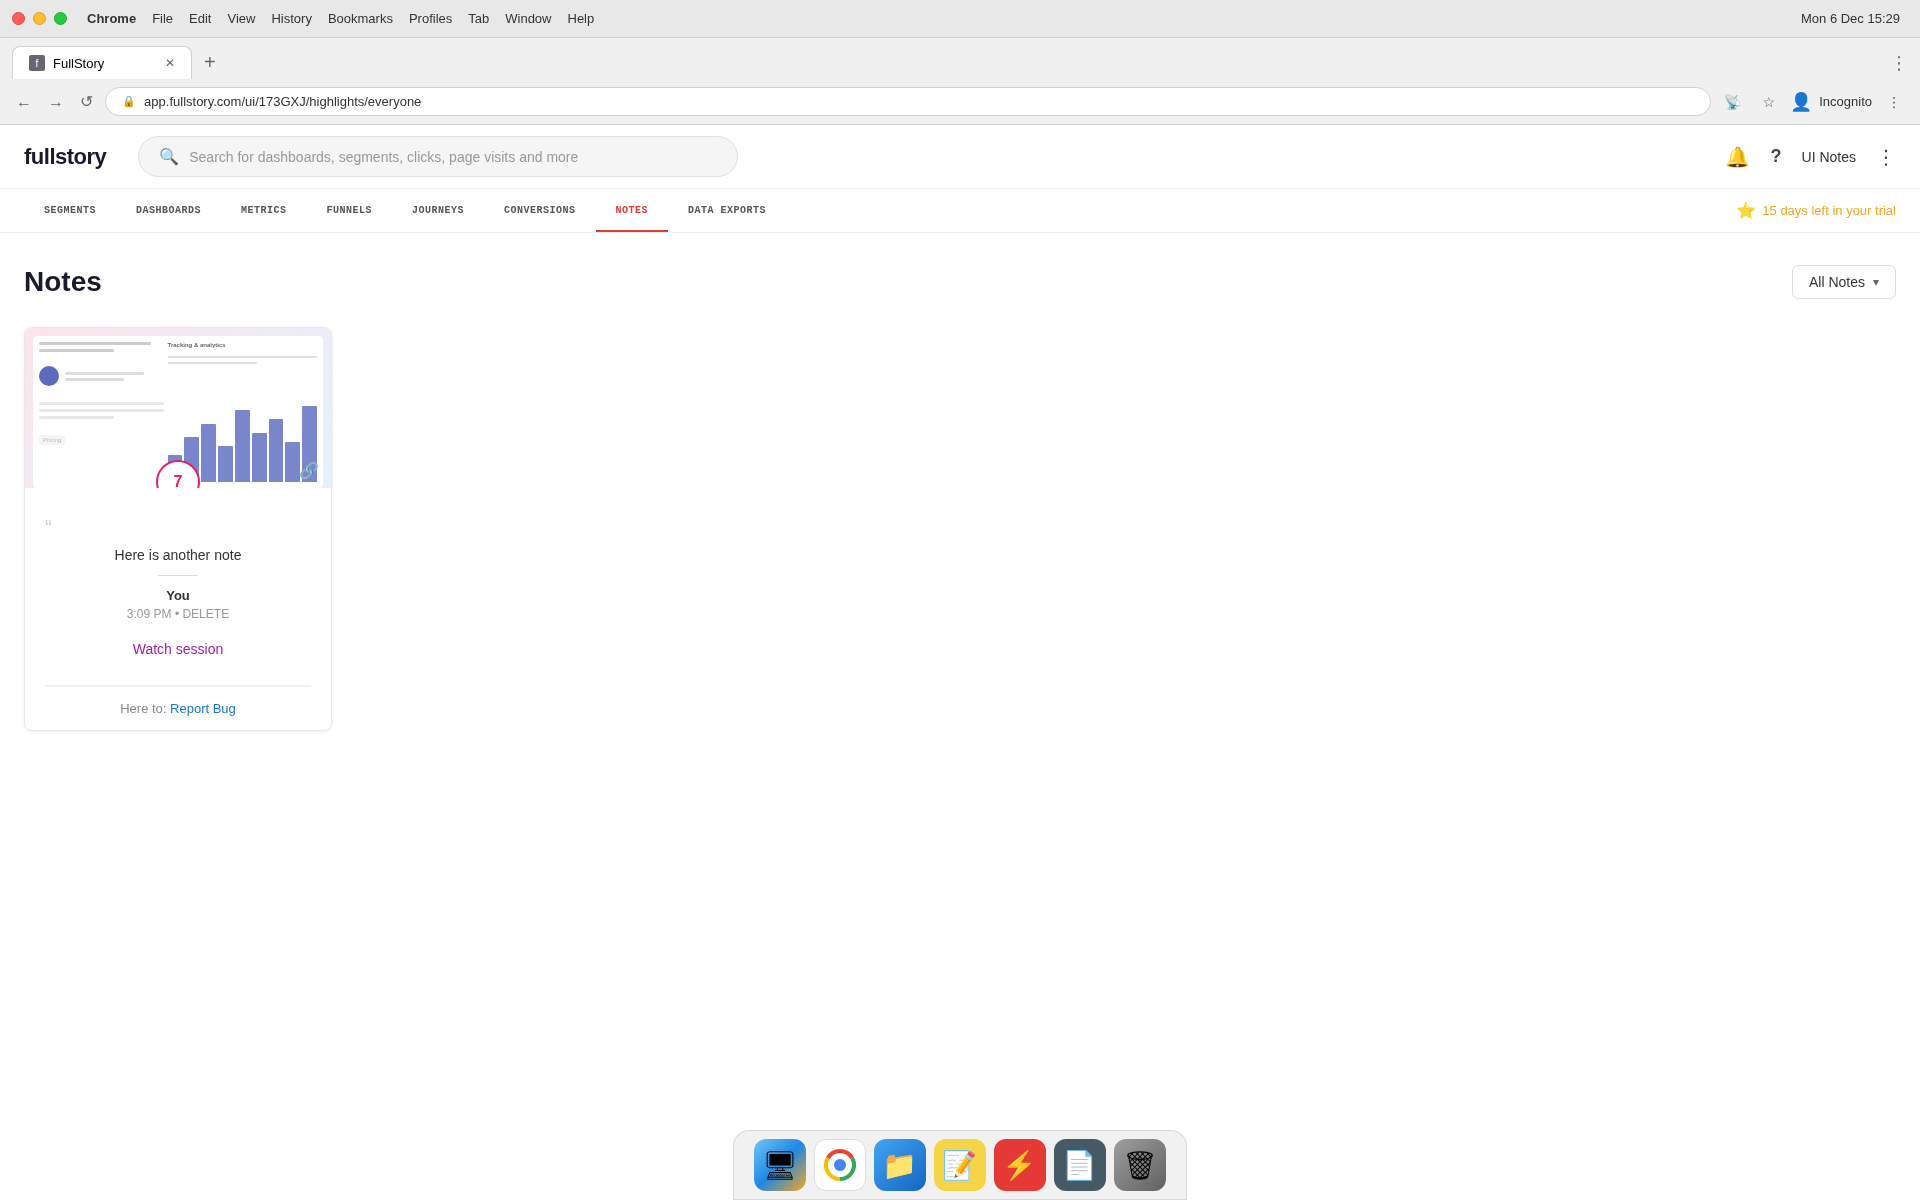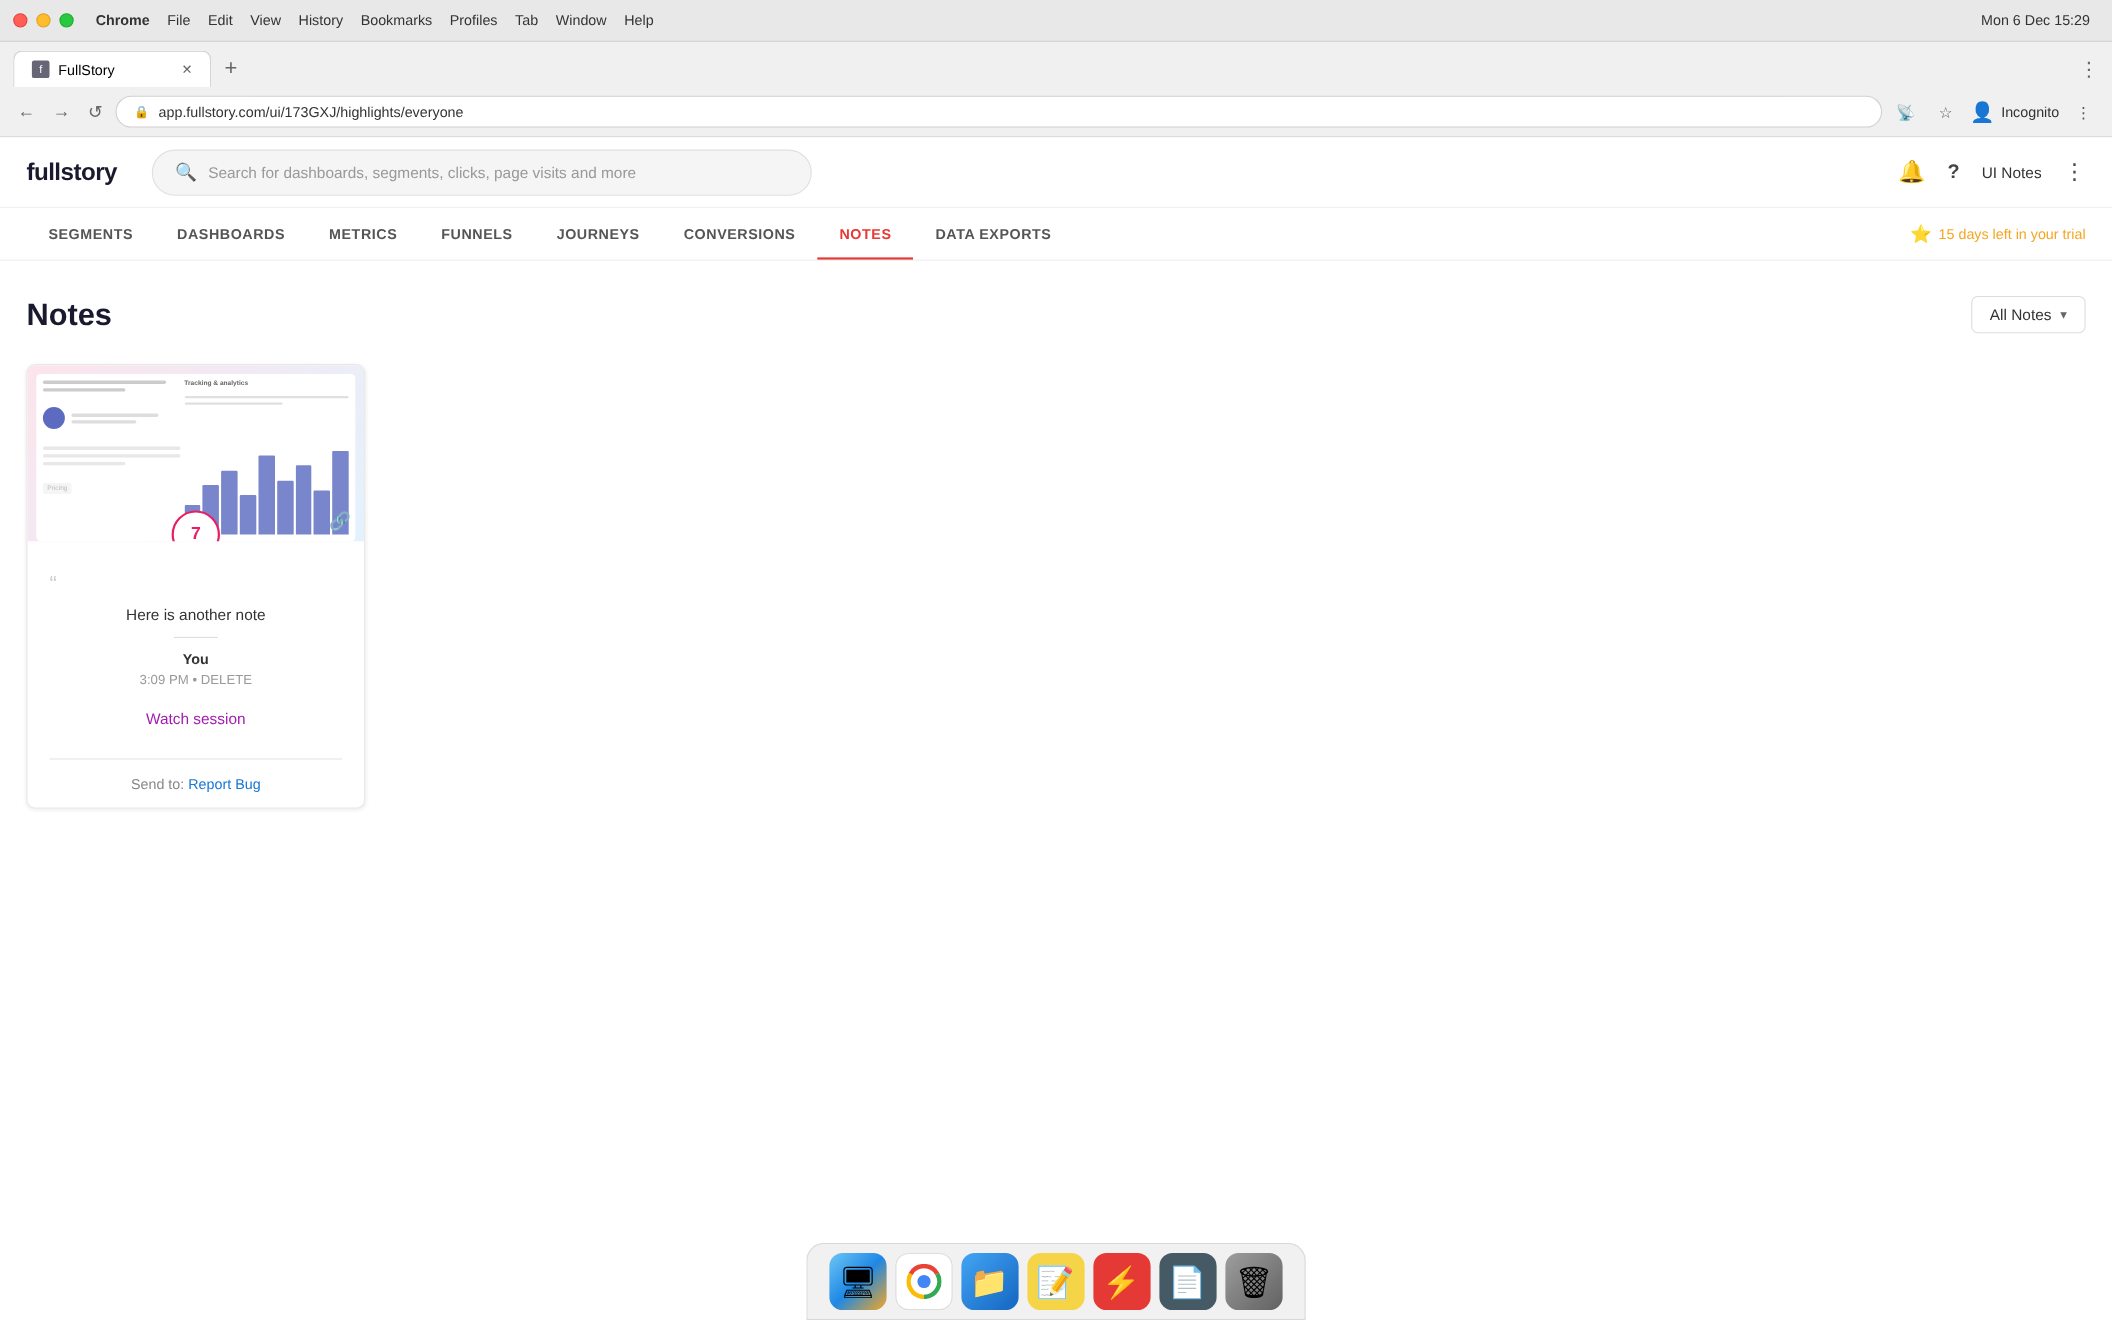--- a/index.html
+++ b/index.html
@@ -121,27 +121,28 @@
       display: flex;
       align-items: center;
       padding: 0 24px;
       border-bottom: 1px solid #eee;
       background: white;
       position: relative;
     }
     .nav-items { display: flex; gap: 0; }
     .nav-item {
       padding: 16px 20px;
-      font-size: 13px;
+      font-size: 10px;
       font-weight: 600;
       color: #555;
       cursor: pointer;
       letter-spacing: 0.5px;
       text-transform: uppercase;
       position: relative;
+      font-family: Liberation Mono, monospace;
     }
     .nav-item.active { color: #e53935; }
     .nav-item.active::after {
       content: '';
       position: absolute;
       bottom: 0;
       left: 0;
       right: 0;
       height: 2px;
       background: #e53935;
@@ -572,21 +573,21 @@
 
         <a class="note-action-link">Watch session</a>
       </div>
 
       <div class="note-card-divider"></div>
 
 
       <div class="note-card-divider"></div>
 
       <div class="note-send-row">
-        <span>Send to: </span><a>Report Bug</a>
+        <span>Here to: </span><a>Report Bug</a>
       </div>
     </div>
 
   </div>
 </div>
 
 <div class="dock-bar">
   <div class="dock-icon finder">🖥</div>
   <div class="dock-icon chrome" style="background:white;border:1px solid #ddd;">
     <svg width="32" height="32" viewBox="0 0 32 32">

